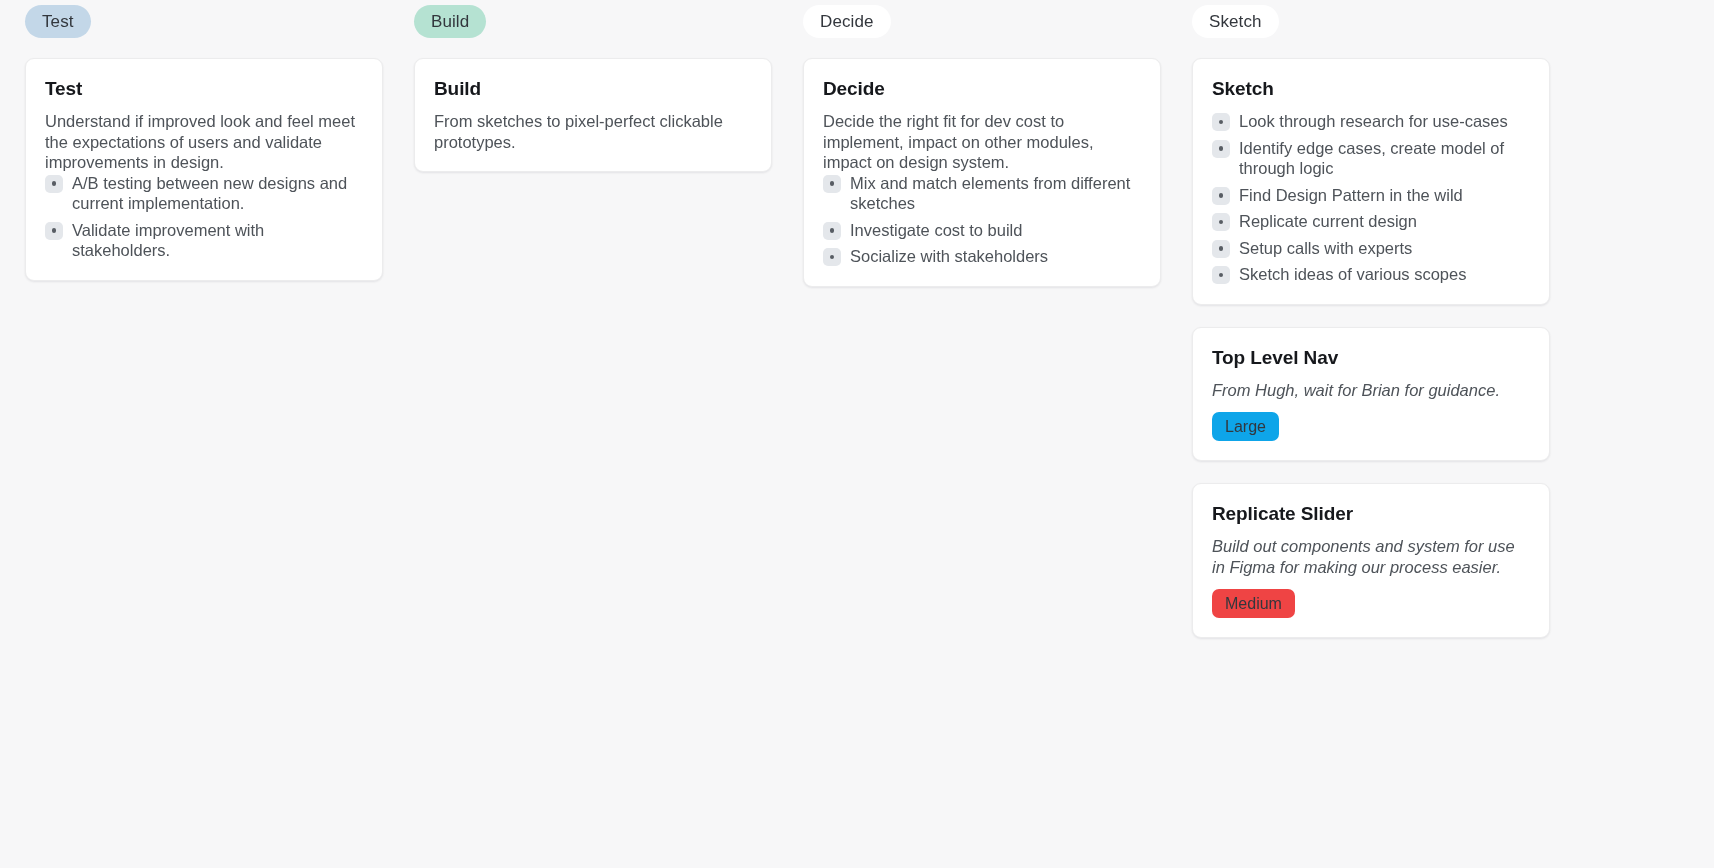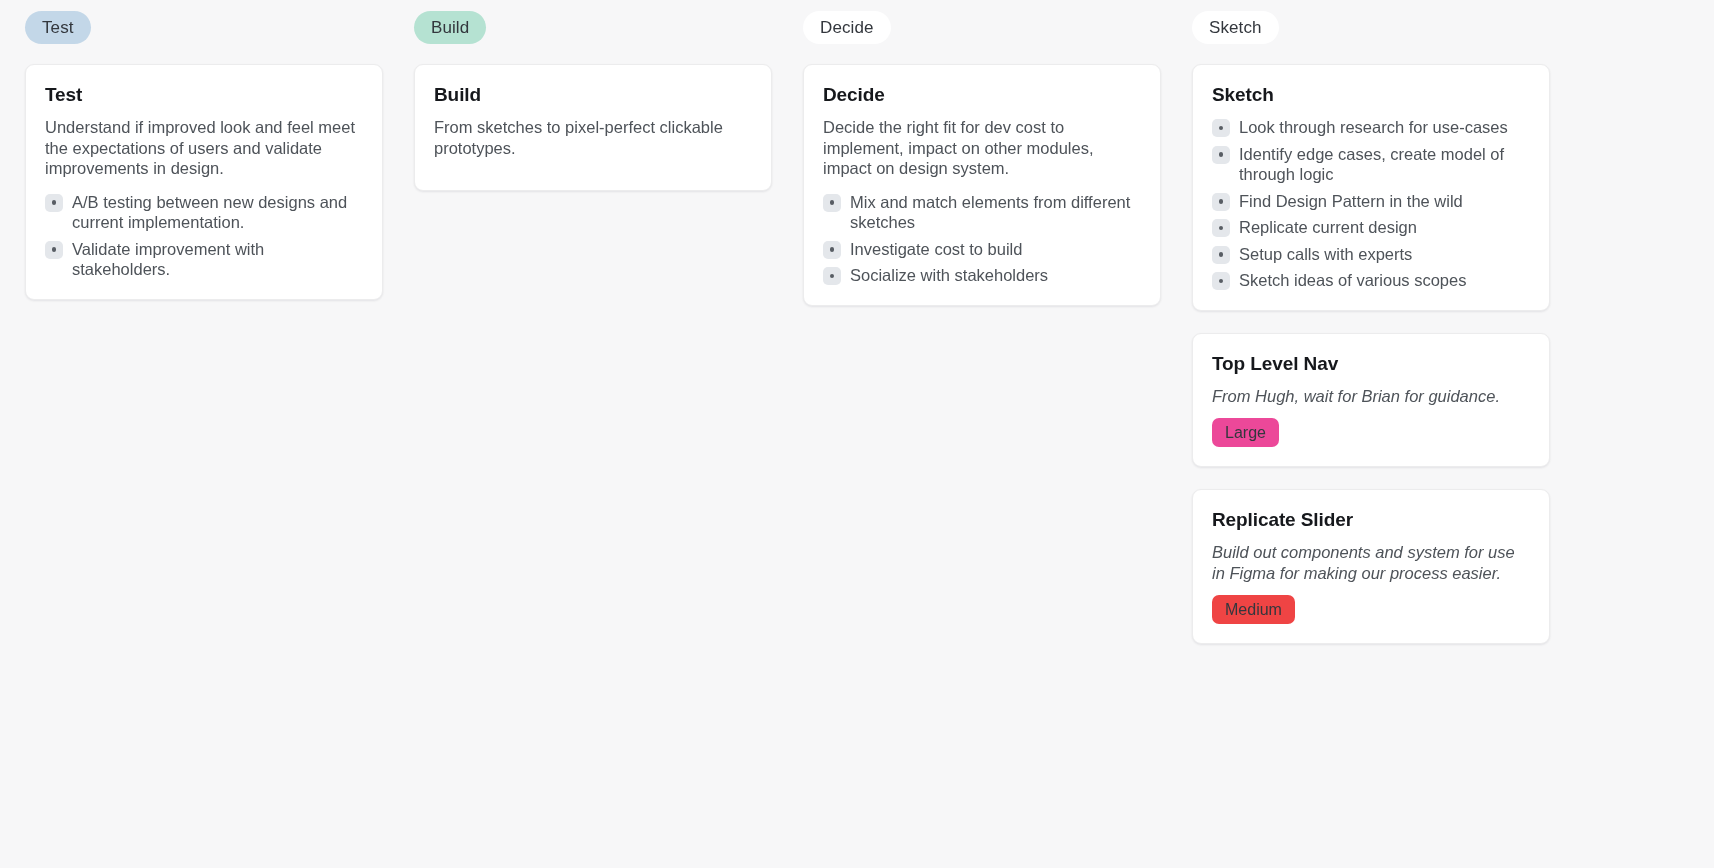--- a/index.html
+++ b/index.html
@@ -14,21 +14,21 @@
 
   .board {
     position: relative;
     width: 1714px;
     height: 868px;
     padding: 17px 0 0 0;
   }
 
   .column {
     position: absolute;
-    top: 11px;
+    top: 5px;
     width: 392px;
   }
 
   .col-0 { left: 25px; }
   .col-1 { left: 414px; }
   .col-2 { left: 803px; }
   .col-3 { left: 1192px; }
 
   
   .col-header {
@@ -72,21 +72,20 @@
     font-weight: bold;
     color: #16181c;
     letter-spacing: -0.1px;
     margin-bottom: 11px;
   }
 
   .card-desc {
     font-size: 16.5px;
     line-height: 20.5px;
     color: #4e5359;
-    margin-bottom: 13px;
   }
 
   .card-desc.no-gap { margin-bottom: 10px; font-style: italic; }
 
   
   .bullets {
     list-style: none;
   }
 
   .bullet {
@@ -130,21 +129,21 @@
     align-items: center;
     justify-content: center;
     height: 29px;
     padding: 0 13px;
     border-radius: 7px;
     font-size: 16px;
     color: #33373d;
     margin-top: 2px;
   }
 
-  .badge.mint  { background: #ec4899; }
+  .badge.mint  { background: #0ea5e9; }
   .badge.mauve { background: #ef4444; }
 </style>
 </head>
 <body>
 
 <div class="board">
 
   <div class="column col-0">
     <div class="col-header">
       <span class="pill blue">Test</span>

